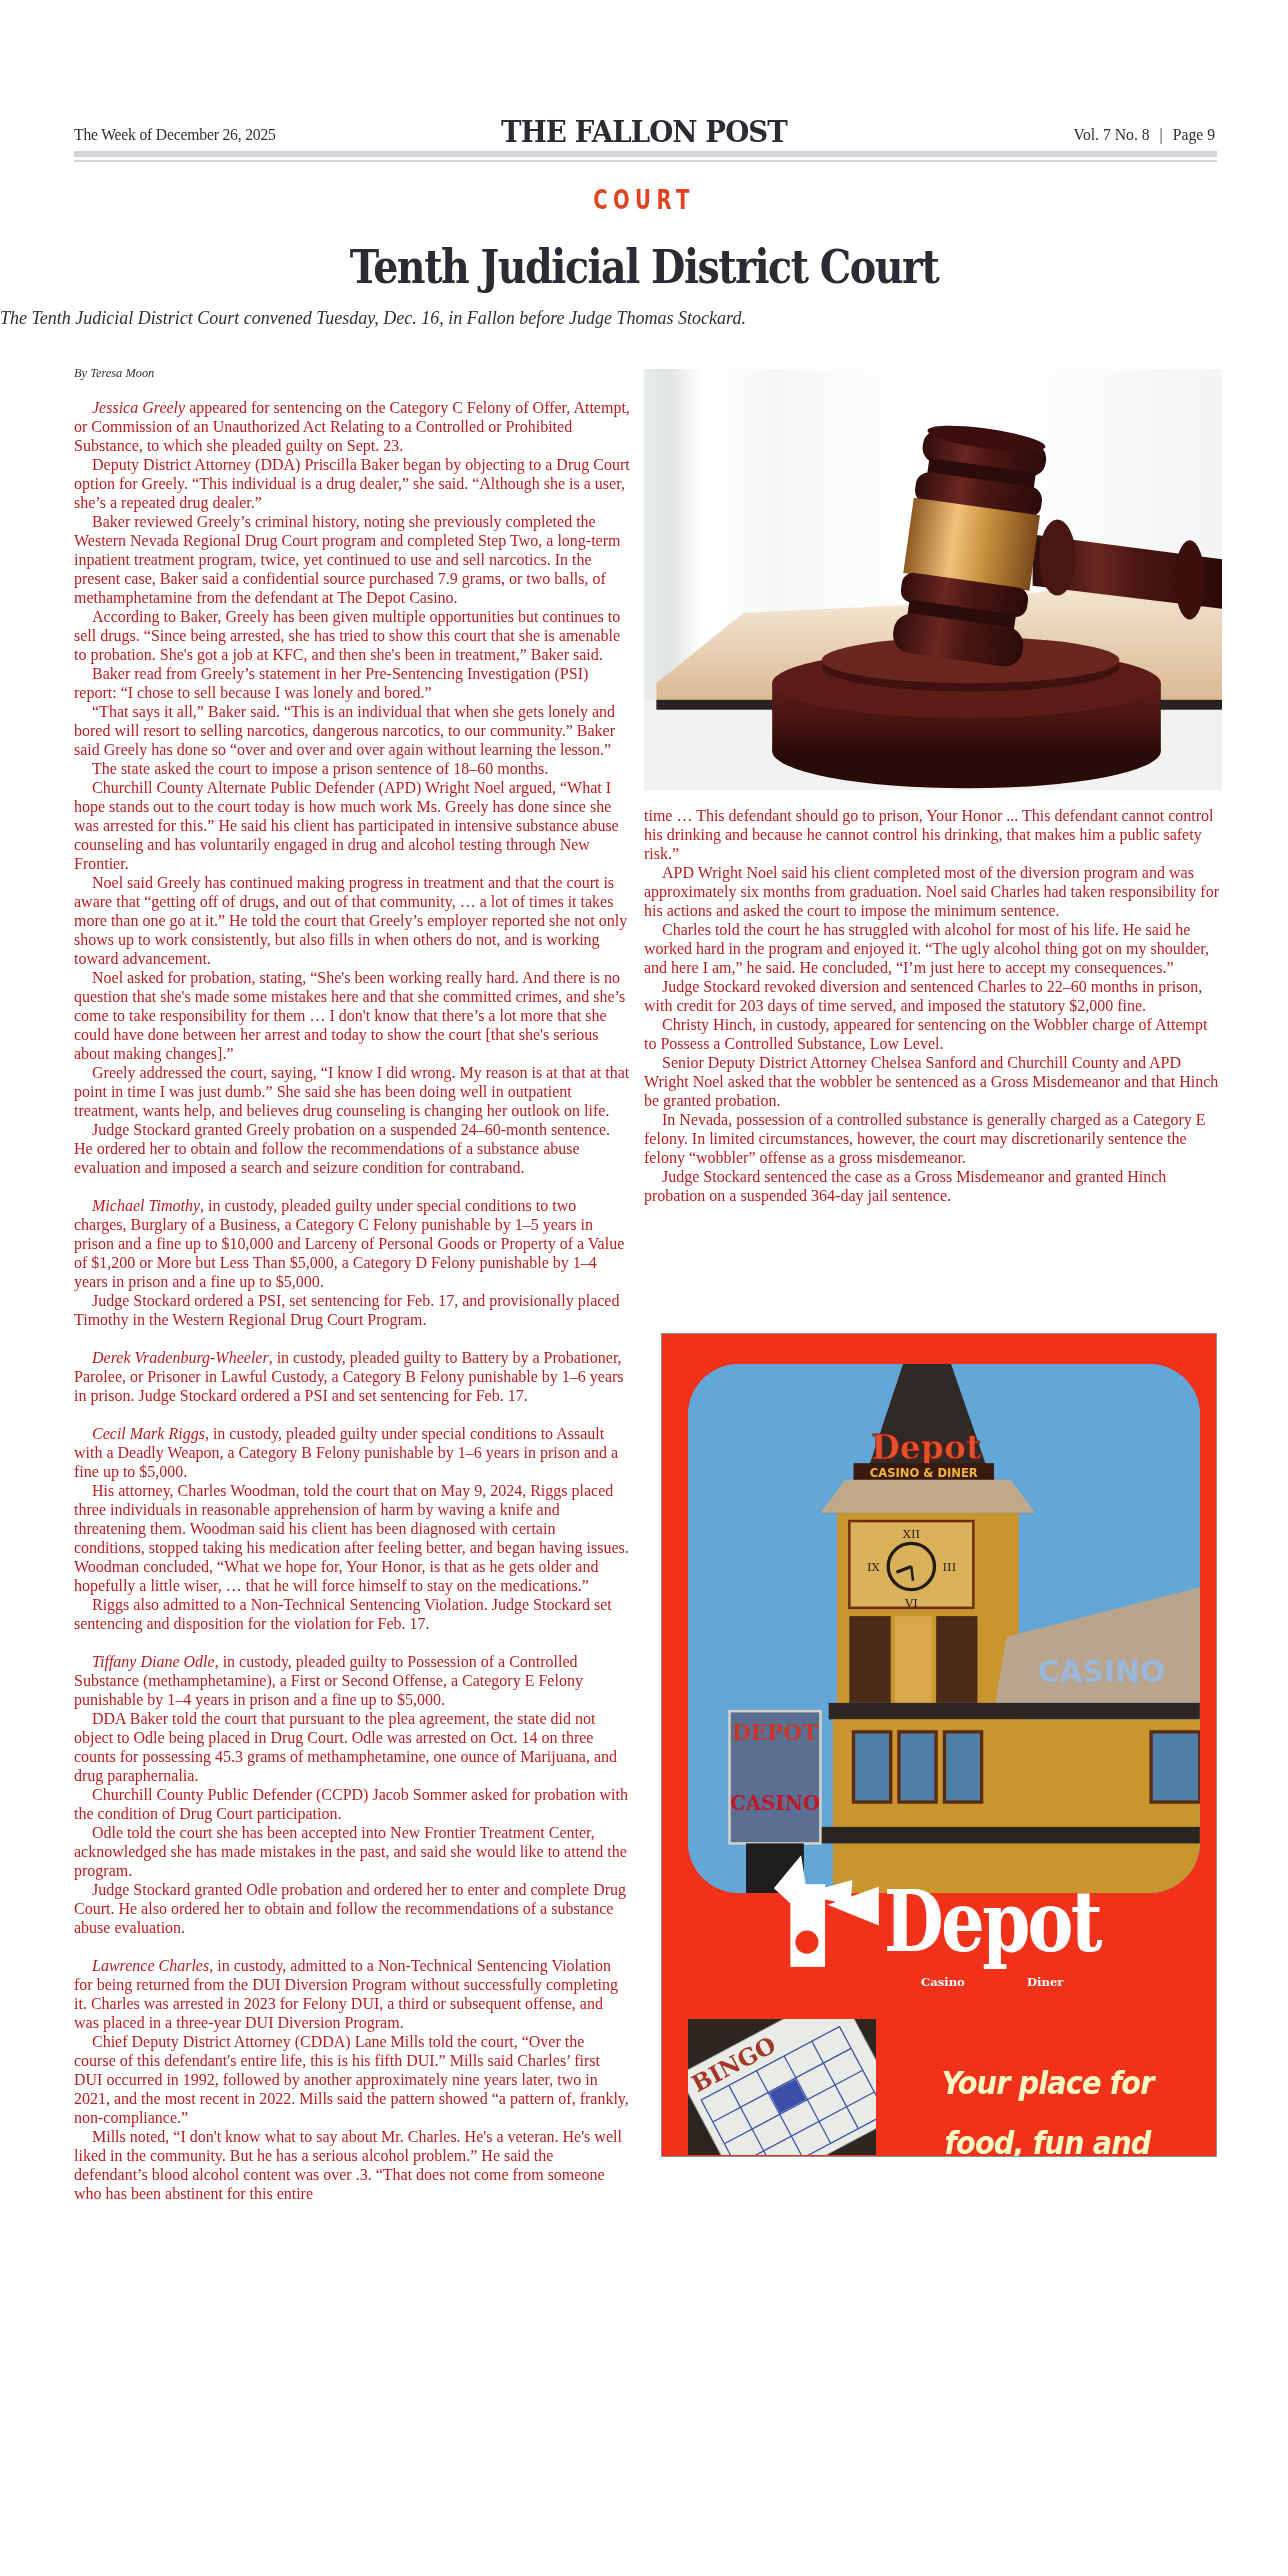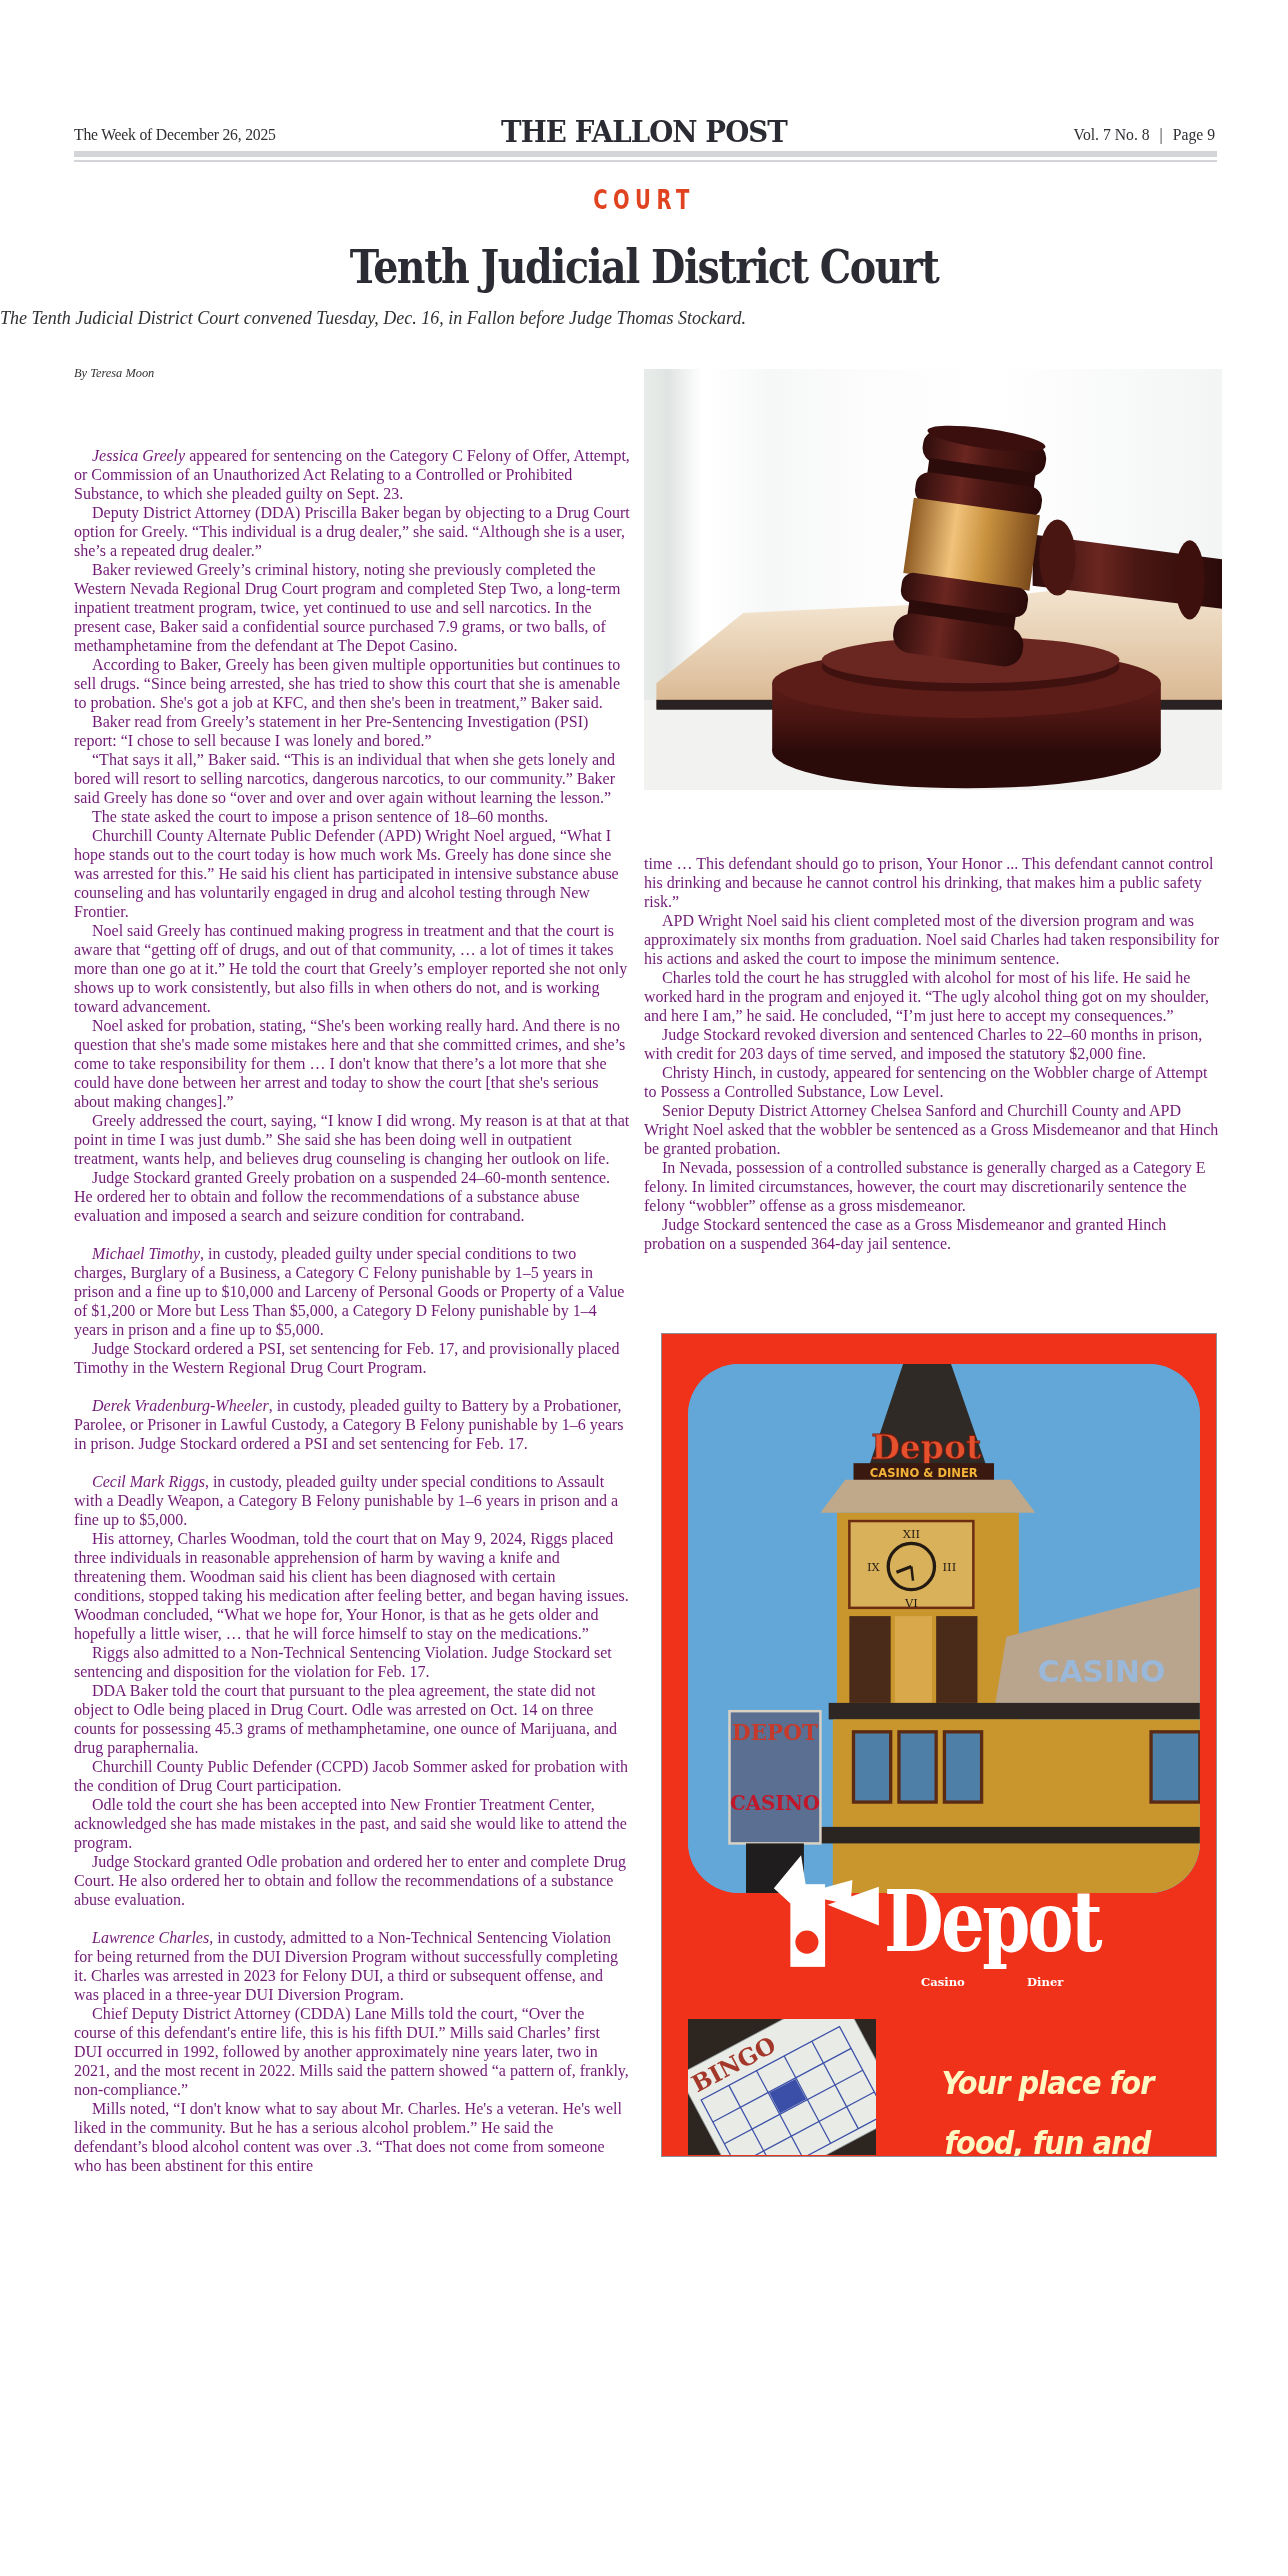--- a/index.html
+++ b/index.html
@@ -13,21 +13,21 @@
   .mast-right .sep { margin:0 10px; }
   .rule-thick { position:absolute; left:74px; width:1143px; top:151px; height:5.8px; background:#d4d5d8; }
   .rule-thin { position:absolute; left:74px; width:1143px; top:160px; height:1.7px; background:#d4d5d8; }
 
   .kicker { position:absolute; left:0; width:1288px; top:184px; text-align:center; font-family:"DejaVu Sans Condensed","DejaVu Sans",sans-serif; font-weight:bold; color:#e0431f; font-size:26.5px; letter-spacing:6.6px; transform:scaleX(0.82); }
   .headline { position:absolute; left:0; width:1288px; top:240px; text-align:center; font-family:"DejaVu Serif",serif; font-weight:bold; font-size:46px; color:#2b2b33; letter-spacing:-1.7px; transform:scaleX(0.86); }
   .deck { position:absolute; left:0; width:1288px; top:308px; text-align:left; font-family:"Liberation Serif",serif; font-style:italic; font-size:18px; color:#2f2f34; }
 
   .byline { position:absolute; left:74px; top:366px; font-family:"Liberation Serif",serif; font-style:italic; font-size:12.4px; color:#333;text-align:right; }
 
-  .col { position:absolute; font-family:"Liberation Serif",serif; font-size:16px; line-height:19px; color:#701a75; text-align:left;margin-top:48px; }
+  .col { position:absolute; font-family:"Liberation Serif",serif; font-size:16px; line-height:19px; color:#b91c1c; text-align:left; }
   .col-left { left:74px; top:398px; width:556px; }
   .col-right { left:644px; top:806px; width:575px; }
   .col p { margin:0; text-indent:18px; }
   .col p.gap { margin-top:19px; }
   .col .name { font-style:italic; }
 
   
   .photo { position:absolute; left:644px; top:369px; width:578px; height:421px; overflow:hidden;
     background: linear-gradient(90deg,#f1f3f2 0%,#dfe3e1 4%,#ffffff 10%,#f6f8f7 22%,#fbfcfb 38%,#ffffff 60%,#f3f5f4 100%); }
   .photo svg { position:absolute; left:0; top:0; }
@@ -76,20 +76,21 @@
       <p><span>Noel said Greely has continued making progress in treatment and that the court is aware that “getting off of drugs, and out of that community, … a lot of times it takes more than one go at it.” He told the court that Greely’s employer reported she not only shows up to work consistently, but also fills in when others do not, and is working toward advancement.</span></p>
       <p><span>Noel asked for probation, stating, “She's been working really hard. And there is no question that she's made some mistakes here and that she committed crimes, and she’s come to take responsibility for them … I don't know that there’s a lot more that she could have done between her arrest and today to show the court [that she's serious about making changes].”</span></p>
       <p><span>Greely addressed the court, saying, “I know I did wrong. My reason is at that at that point in time I was just dumb.” She said she has been doing well in outpatient treatment, wants help, and believes drug counseling is changing her outlook on life.</span></p>
       <p><span>Judge Stockard granted Greely probation on a suspended 24–60-month sentence. He ordered her to obtain and follow the recommendations of a substance abuse evaluation and imposed a search and seizure condition for contraband.</span></p>
       <p class="gap"><span class="name">Michael Timothy</span><span>, in custody, pleaded guilty under special conditions to two charges, Burglary of a Business, a Category C Felony punishable by 1–5 years in prison and a fine up to $10,000 and Larceny of Personal Goods or Property of a Value of $1,200 or More but Less Than $5,000, a Category D Felony punishable by 1–4 years in prison and a fine up to $5,000.</span></p>
       <p><span>Judge Stockard ordered a PSI, set sentencing for Feb. 17, and provisionally placed Timothy in the Western Regional Drug Court Program.</span></p>
       <p class="gap"><span class="name">Derek Vradenburg-Wheeler</span><span>, in custody, pleaded guilty to Battery by a Probationer, Parolee, or Prisoner in Lawful Custody, a Category B Felony punishable by 1–6 years in prison. Judge Stockard ordered a PSI and set sentencing for Feb. 17.</span></p>
       <p class="gap"><span class="name">Cecil Mark Riggs</span><span>, in custody, pleaded guilty under special conditions to Assault with a Deadly Weapon, a Category B Felony punishable by 1–6 years in prison and a fine up to $5,000.</span></p>
       <p><span>His attorney, Charles Woodman, told the court that on May 9, 2024, Riggs placed three individuals in reasonable apprehension of harm by waving a knife and threatening them. Woodman said his client has been diagnosed with certain conditions, stopped taking his medication after feeling better, and began having issues. Woodman concluded, “What we hope for, Your Honor, is that as he gets older and hopefully a little wiser, … that he will force himself to stay on the medications.”</span></p>
       <p><span>Riggs also admitted to a Non-Technical Sentencing Violation. Judge Stockard set sentencing and disposition for the violation for Feb. 17.</span></p>
+      <p class="gap"><span class="name">Tiffany Diane Odle</span><span>, in custody, pleaded guilty to Possession of a Controlled Substance (methamphetamine), a First or Second Offense, a Category E Felony punishable by 1–4 years in prison and a fine up to $5,000.</span></p>
       <p><span>DDA Baker told the court that pursuant to the plea agreement, the state did not object to Odle being placed in Drug Court. Odle was arrested on Oct. 14 on three counts for possessing 45.3 grams of methamphetamine, one ounce of Marijuana, and drug paraphernalia.</span></p>
       <p><span>Churchill County Public Defender (CCPD) Jacob Sommer asked for probation with the condition of Drug Court participation.</span></p>
       <p><span>Odle told the court she has been accepted into New Frontier Treatment Center, acknowledged she has made mistakes in the past, and said she would like to attend the program.</span></p>
       <p><span>Judge Stockard granted Odle probation and ordered her to enter and complete Drug Court. He also ordered her to obtain and follow the recommendations of a substance abuse evaluation.</span></p>
       <p class="gap"><span class="name">Lawrence Charles</span><span>, in custody, admitted to a Non-Technical Sentencing Violation for being returned from the DUI Diversion Program without successfully completing it. Charles was arrested in 2023 for Felony DUI, a third or subsequent offense, and was placed in a three-year DUI Diversion Program.</span></p>
       <p><span>Chief Deputy District Attorney (CDDA) Lane Mills told the court, “Over the course of this defendant's entire life, this is his fifth DUI.” Mills said Charles’ first DUI occurred in 1992, followed by another approximately nine years later, two in 2021, and the most recent in 2022. Mills said the pattern showed “a pattern of, frankly, non-compliance.”</span></p>
       <p><span>Mills noted, “I don't know what to say about Mr. Charles. He's a veteran. He's well liked in the community. But he has a serious alcohol problem.” He said the defendant’s blood alcohol content was over .3. “That does not come from someone who has been abstinent for this entire</span></p>
     </div>
 
   <div class="photo">

